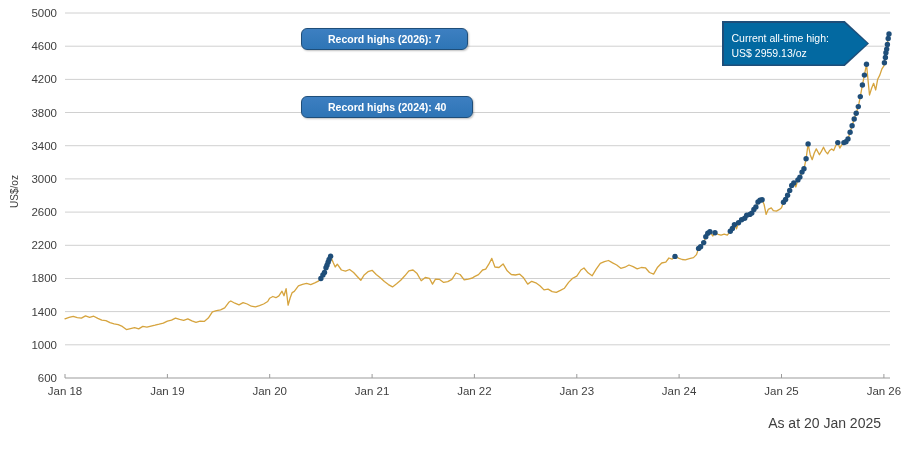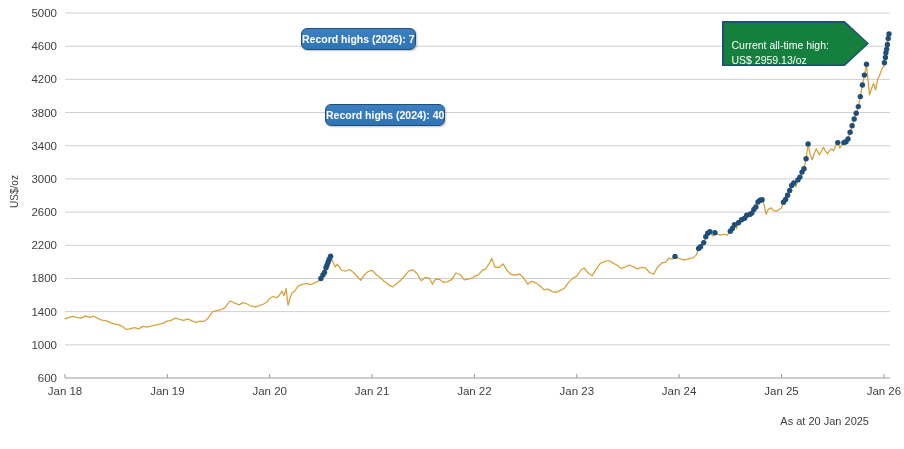--- a/index.html
+++ b/index.html
@@ -4,31 +4,31 @@
 <style>
   html,body{margin:0;padding:0;background:#fff;}
   body{width:904px;height:449px;overflow:hidden;font-family:"Liberation Sans",sans-serif;-webkit-font-smoothing:antialiased;}
   .chart-wrap{position:relative;width:904px;height:449px;background:#fff;}
   svg{position:absolute;left:0;top:0;}
   .tick{font-family:"Liberation Sans",sans-serif;font-size:11.5px;fill:#3f3f3f;}
   .y-axis-title{position:absolute;left:-16px;top:186px;width:60px;text-align:center;
     transform:rotate(-90deg);font-size:10px;color:#3f3f3f;}
   .note-box{position:absolute;left:301px;background:linear-gradient(#3d7fc1,#2e75b6);
     border:1.5px solid #1f4e79;border-radius:6px;color:#fff;font-weight:bold;
-    font-size:10.5px;padding:4px 0;white-space:nowrap;box-shadow:1px 1px 2px rgba(0,0,0,.25);}
+    font-size:10.5px;padding:4px 26px;white-space:nowrap;box-shadow:1px 1px 2px rgba(0,0,0,.25);}
   .note-box.b1{top:28px;}
   .note-box.b2{top:62px;}
-  .note-box.b3{top:104px;margin-left:24px;}
+  .note-box.b3{top:96px;}
   .callout-outer{position:absolute;left:722px;top:21px;width:147px;height:45px;
     clip-path:polygon(0 0,83.5% 0,100% 50%,83.5% 100%,0 100%);background:#1f4e79;}
   .callout-inner{position:absolute;left:1.5px;top:1.5px;width:144px;height:42px;
-    clip-path:polygon(0 0,83.5% 0,100% 50%,83.5% 100%,0 100%);background:#15803d;
-    color:#fff;font-size:10.5px;line-height:1.5;padding:15px 0 0 8px;box-sizing:border-box;}
+    clip-path:polygon(0 0,83.5% 0,100% 50%,83.5% 100%,0 100%);background:#0369a1;
+    color:#fff;font-size:10.5px;line-height:1.5;padding:8px 0 0 8px;box-sizing:border-box;}
   .callout-inner span{display:block;}
-  .footnote{position:absolute;right:35px;top:415px;font-size:11px;color:#3f3f3f;}
+  .footnote{position:absolute;right:23px;top:415px;font-size:14px;color:#3f3f3f;}
 </style>
 </head>
 <body>
 
 <div class="chart-wrap">
 
   <svg id="plot" width="904" height="449" viewBox="0 0 904 449">
       <line x1="65" x2="890" y1="378.0" y2="378.0" stroke="#9B9B9B" stroke-width="1"></line>
       <text x="57" y="382" text-anchor="end" class="tick">600</text>
       <line x1="65" x2="890" y1="344.8" y2="344.8" stroke="#D0D0D0" stroke-width="1"></line>

